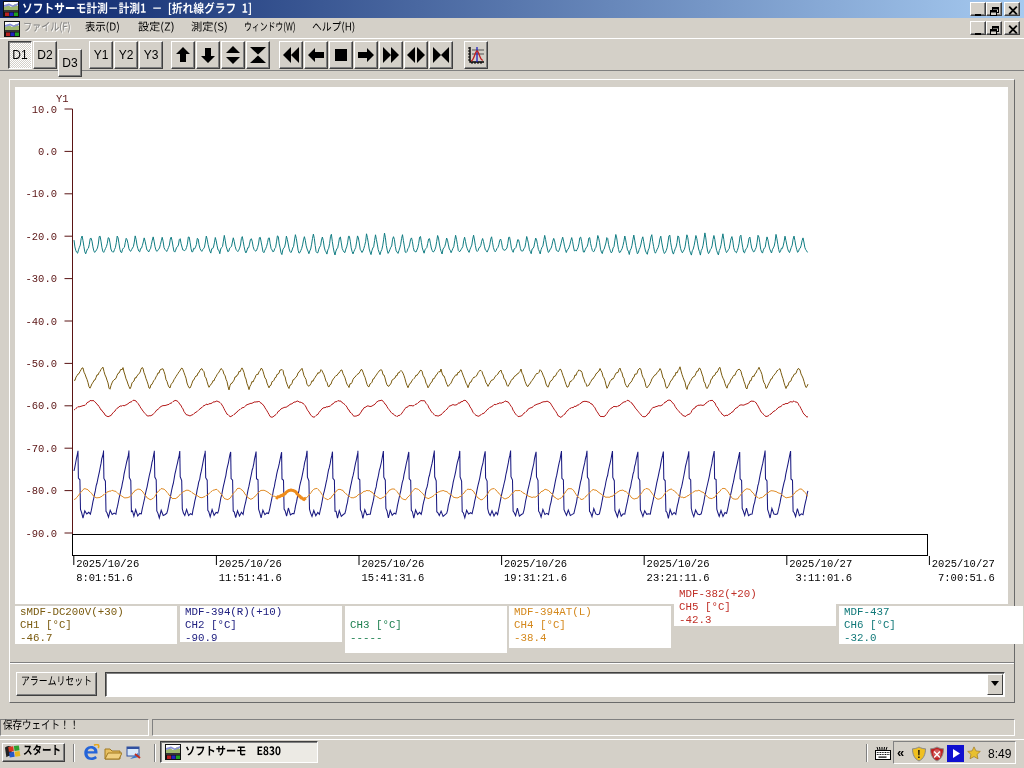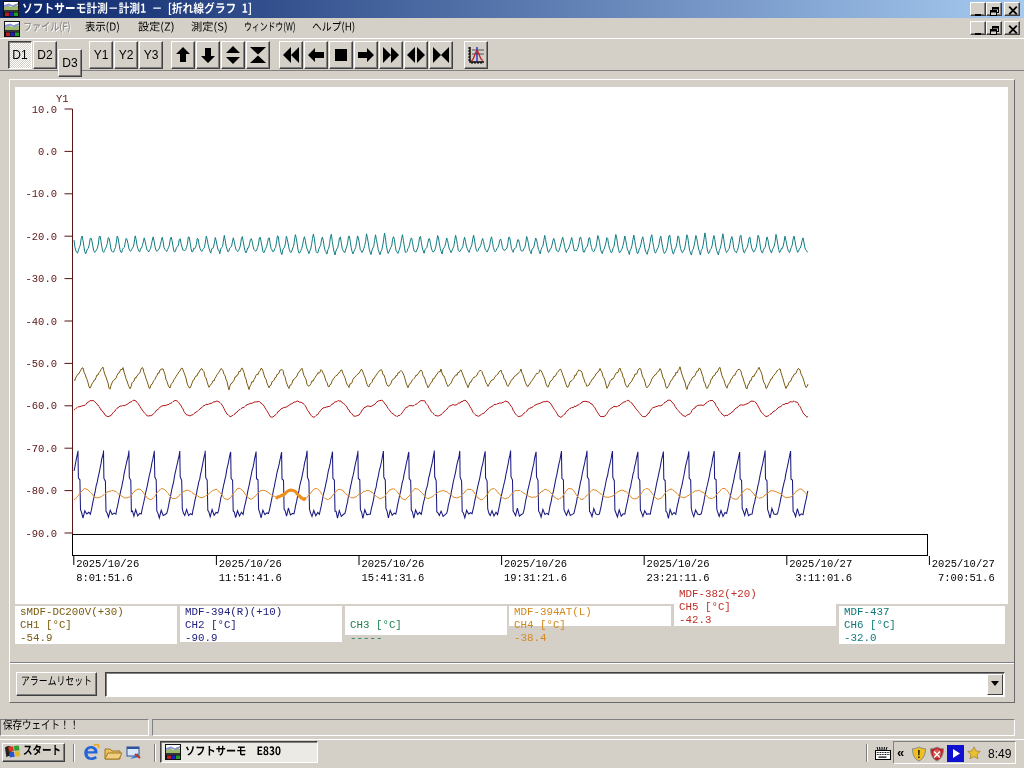--- a/index.html
+++ b/index.html
@@ -229,43 +229,43 @@
     <line x1="786.8" y1="556" x2="786.8" y2="565" stroke="#000" stroke-width="1"></line>
     <text x="789.2" y="566.5" class="ax" fill="#000">2025/10/27</text>
     <text x="795.4" y="580.5" class="ax" fill="#000">3:11:01.6</text>
     <line x1="929.4" y1="556" x2="929.4" y2="565" stroke="#000" stroke-width="1"></line>
     <text x="931.8" y="566.5" class="ax" fill="#000">2025/10/27</text>
     <text x="938.0" y="580.5" class="ax" fill="#000">7:00:51.6</text>
   </svg>
 <div class="cell" style="left:15px;top:606px;width:162px;height:38px;color:#7a5b10">
     <div>sMDF-DC200V(+30)&nbsp;</div>
     <div>CH1 [°C]</div>
-    <div>-54.9</div>
+    <div>-46.7</div>
   </div>
 <div class="cell" style="left:180px;top:606px;width:162px;height:36px;color:#202080">
     <div>MDF-394(R)(+10)&nbsp;</div>
     <div>CH2 [°C]</div>
     <div>-90.9</div>
   </div>
-<div class="cell" style="left:345px;top:606px;width:162px;height:29px;color:#1f8050">
+<div class="cell" style="left:345px;top:606px;width:162px;height:47px;color:#1f8050">
     <div>&nbsp;</div>
     <div>CH3 [°C]</div>
     <div>-----</div>
   </div>
-<div class="cell" style="left:509px;top:606px;width:162px;height:20px;color:#d4881c">
+<div class="cell" style="left:509px;top:606px;width:162px;height:42px;color:#d4881c">
     <div>MDF-394AT(L)&nbsp;</div>
     <div>CH4 [°C]</div>
     <div>-38.4</div>
   </div>
 <div class="cell" style="left:674px;top:588px;width:162px;height:38px;color:#c03028">
     <div>MDF-382(+20)&nbsp;</div>
     <div>CH5 [°C]</div>
     <div>-42.3</div>
   </div>
-<div class="cell" style="left:839px;top:606px;width:166px;height:38px;color:#107878">
+<div class="cell" style="left:839px;top:606px;width:184px;height:38px;color:#107878">
     <div>MDF-437&nbsp;</div>
     <div>CH6 [°C]</div>
     <div>-32.0</div>
   </div>
 
 <div class="abs" style="left:10px;top:662px;width:1004px;height:1px;background:#808080"></div>
 <div class="abs" style="left:10px;top:663px;width:1004px;height:1px;background:#fff"></div>
 
 <div class="abs" style="left:16px;top:672px;width:81px;height:24px;background:#d4d0c8;border-top:1px solid #fff;border-left:1px solid #fff;border-right:1px solid #404040;border-bottom:1px solid #404040;box-shadow:inset -1px -1px 0 #808080"></div>
 

